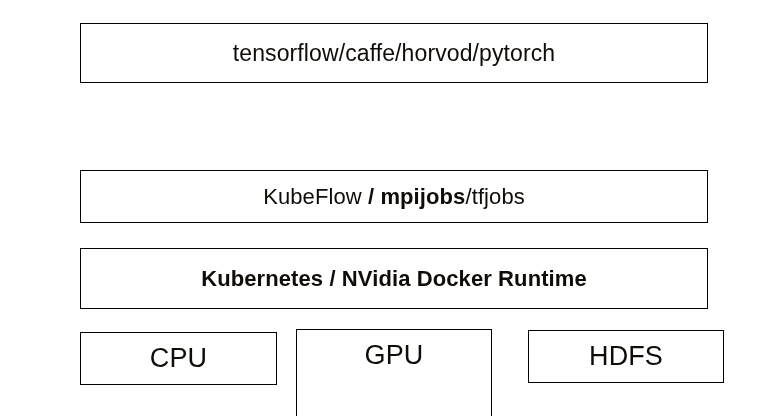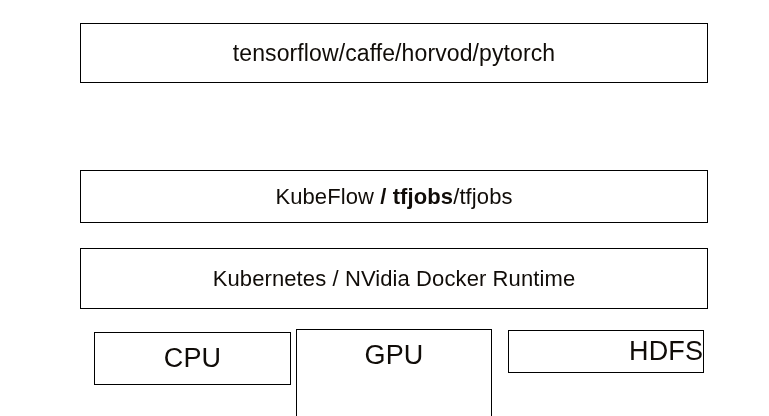--- a/index.html
+++ b/index.html
@@ -77,67 +77,66 @@
   .label-strong {
     font-weight: bold;
   }
 
   
   .box-runtime {
     left: 80px;
     top: 248px;
     width: 628px;
     height: 61px;
+    font-weight: bold;
   }
   .box-runtime .layer-label {
     font-size: 22px;
   }
 
   
   .box-cpu {
     left: 80px;
     top: 332px;
     width: 197px;
     height: 53px;
-    margin-left: 14px;
   }
   .box-gpu {
     left: 296px;
     top: 329px;
     width: 196px;
     height: 90px;           
     border-bottom: none;    
     align-items: flex-start;
     padding-top: 12px;
   }
   .box-hdfs {
-    left: 508px;
+    left: 528px;
     top: 330px;
     width: 196px;
-    height: 43px;
-    justify-content: flex-end;
+    height: 53px;
   }
   .box-cpu .layer-label,
   .box-gpu .layer-label,
   .box-hdfs .layer-label {
     font-size: 27px;
   }
 </style>
 </head>
 <body>
 
 <div id="diagram">
 
   <div class="layer-box box-frameworks">
     <span class="layer-label">tensorflow/caffe/horvod/pytorch</span>
   </div>
 
 
   <div class="layer-box box-kubeflow">
-    <span class="layer-label"><span>KubeFlow </span><span class="label-strong">/ tfjobs</span><span>/tfjobs</span></span>
+    <span class="layer-label"><span>KubeFlow </span><span class="label-strong">/ mpijobs</span><span>/tfjobs</span></span>
   </div>
 
   <div class="layer-box box-runtime">
     <span class="layer-label">Kubernetes / NVidia Docker Runtime</span>
   </div>
 
   <div class="layer-box box-cpu">
     <span class="layer-label">CPU</span>
   </div>
 

